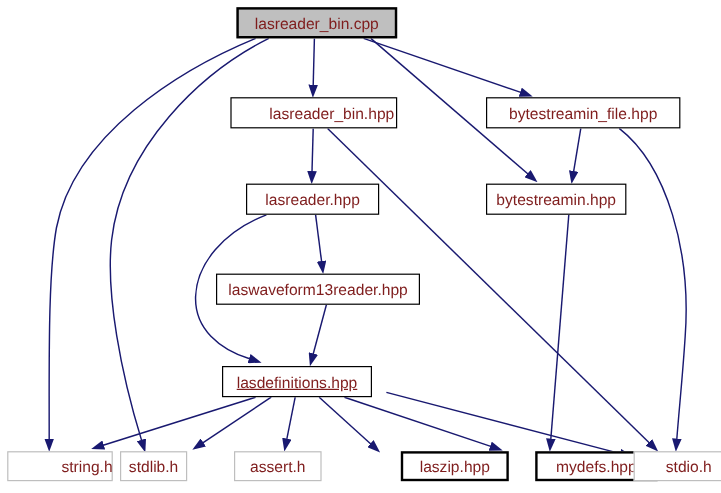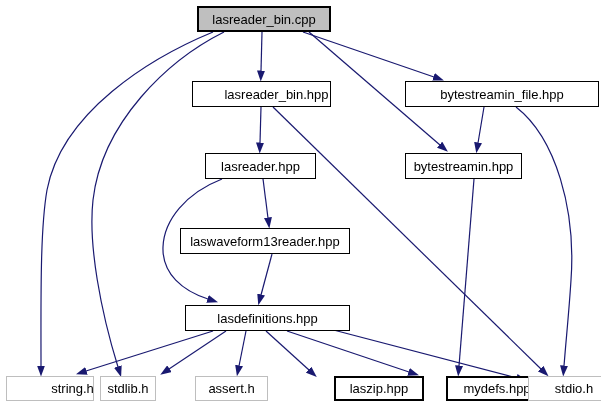--- a/index.html
+++ b/index.html
@@ -3,21 +3,21 @@
 <meta charset="utf-8">
 <style>
   html,body{margin:0;padding:0;background:#ffffff;}
   #graph-canvas{
     position:relative;width:601px;height:411px;background:#ffffff;overflow:hidden;
     font-family:"Liberation Sans","DejaVu Sans",sans-serif;
   }
   #edge-layer{position:absolute;left:0;top:0;width:601px;height:411px;}
   .node{
     position:absolute;display:flex;align-items:center;justify-content:center;
-    box-sizing:border-box;background:#ffffff;color:#000000;
+    box-sizing:border-box;background:#ffffff;color:#7f1d1d;
     font-size:13px;line-height:1;white-space:nowrap;letter-spacing:0px;
   }
   .node.root{background:#bfbfbf;border:2px solid #000000;}
   .node.header{border:1px solid #000000;}
   .node.header-bold{border:2px solid #000000;margin-left:41px;}
   .node.system{border:1px solid #bebebe;}
   .edge{fill:none;stroke-width:1.2px;}
 </style>
 </head>
 <body>
@@ -47,25 +47,25 @@
         <path d="M226,331 L169,369" class="edge" stroke="#191970" marker-end="url(#arrowhead)"></path>
         <path d="M246,331 L239,366" class="edge" stroke="#191970" marker-end="url(#arrowhead)"></path>
         <path d="M266,331 L309,370" class="edge" stroke="#191970" marker-end="url(#arrowhead)"></path>
         <path d="M287,331 L409,372" class="edge" stroke="#191970" marker-end="url(#arrowhead)"></path>
         <path d="M322,327 L517,378" class="edge" stroke="#191970" marker-end="url(#arrowhead)"></path>
       </g>
   </svg>
   <div id="node-layer">
       <div class="node root" style="left: 197px; top: 6px; width: 134px; height: 26px;">lasreader_bin.cpp</div>
       <div class="node header" style="left: 192px; top: 81px; width: 139px; height: 26px; padding-left: 30px;">lasreader_bin.hpp</div>
-      <div class="node header" style="left: 405px; top: 81px; width: 194px; height: 26px;">bytestreamin_file.hpp</div>
+      <div class="node header" style="left: 405px; top: 81px; width: 162px; height: 26px;">bytestreamin_file.hpp</div>
       <div class="node header" style="left: 205px; top: 153px; width: 111px; height: 26px;">lasreader.hpp</div>
       <div class="node header" style="left: 405px; top: 153px; width: 117px; height: 26px;">bytestreamin.hpp</div>
       <div class="node header" style="left: 180px; top: 228px; width: 170px; height: 26px;">laswaveform13reader.hpp</div>
-      <div class="node header" style="left: 185px; top: 305px; width: 165px; height: 26px;">lasdefinitions.hpp</div>
+      <div class="node header" style="left: 185px; top: 305px; width: 125px; height: 26px; text-decoration: underline;">lasdefinitions.hpp</div>
       <div class="node system" style="left: 6px; top: 376px; width: 88px; height: 25px; padding-left: 45px;">string.h</div>
       <div class="node system" style="left: 100px; top: 376px; width: 56px; height: 25px;">stdlib.h</div>
       <div class="node system" style="left: 195px; top: 376px; width: 73px; height: 25px;">assert.h</div>
       <div class="node header-bold" style="left: 293px; top: 376px; width: 90px; height: 25px;">laszip.hpp</div>
       <div class="node header-bold" style="left: 405px; top: 376px; width: 102px; height: 25px;">mydefs.hpp</div>
       <div class="node system" style="left: 528px; top: 376px; width: 92px; height: 25px;">stdio.h</div>
     </div>
 </div>
 
 </body></html>

